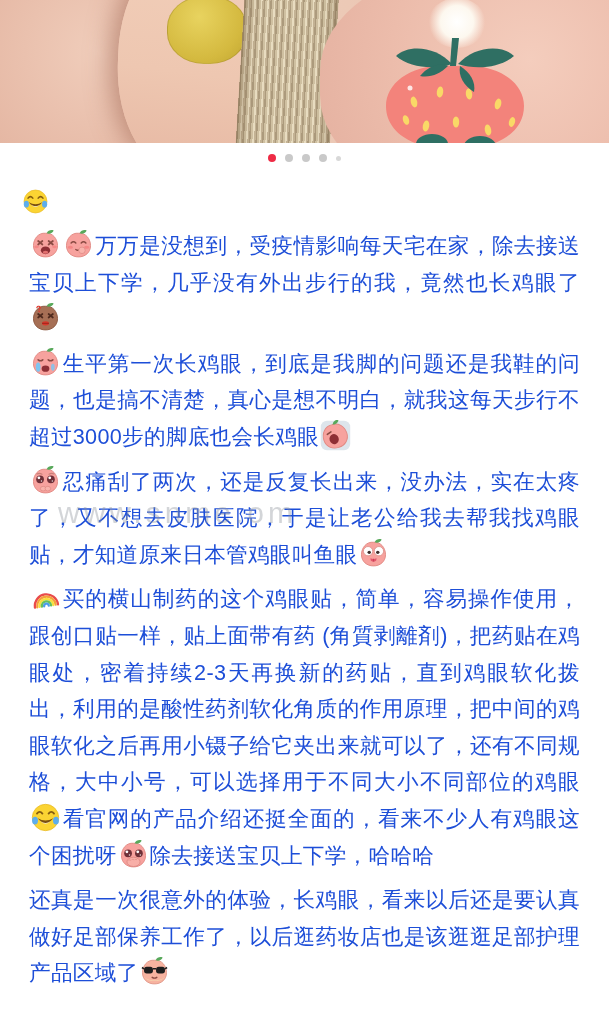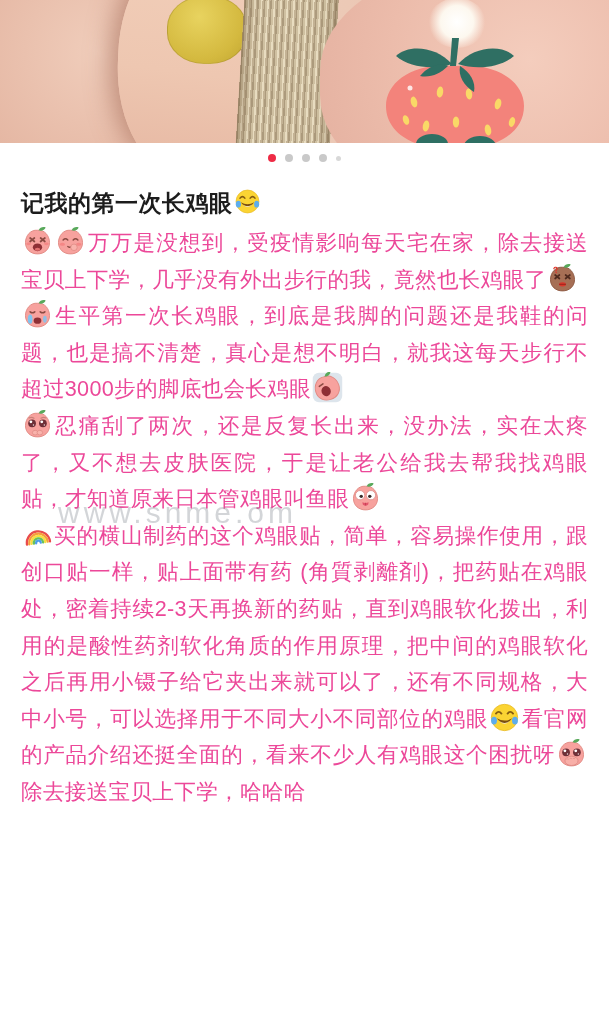--- a/index.html
+++ b/index.html
@@ -29,21 +29,21 @@
 
   
   .dots{display:flex;justify-content:center;align-items:center;gap:9px;padding:7px 0 6px 0;height:16px;}
   .dot{width:8px;height:8px;border-radius:50%;background:#c9c9c9;display:inline-block;}
   .dot.active{background:#ee2b45;}
   .dot:last-child{width:5px;height:5px;background:#d8d8d8;}
 
   
   .content{position:relative;padding:0 21px;}
   .title{margin:14px 0 5px 0;font-size:23px;line-height:34px;font-weight:700;color:#1c1c1c;letter-spacing:.5px;}
-  .para{margin:0;font-size:21.6px;line-height:36.6px;font-weight:500;color:#ec4899;
+  .para{margin:8px;font-size:21.6px;line-height:36.6px;font-weight:500;color:#1d4ed8;
     letter-spacing:.3px;text-align:justify;word-break:break-all;}
   .emoji{display:inline-block;width:31px;height:31px;vertical-align:-7px;margin:0 1px;line-height:0;}
   .emoji svg{width:100%;height:100%;}
   .emoji-t{width:27px;height:27px;vertical-align:-4px;}
   .watermark{position:absolute;left:58px;top:496px;z-index:3;pointer-events:none;
     font-size:30px;letter-spacing:4px;color:#8d939b;opacity:.38;font-weight:400;}
 </style>
 </head>
 <body>
 
@@ -86,21 +86,21 @@
       <span class="dot active" style="background: rgb(238, 43, 69);"></span>
       <span class="dot"></span>
       <span class="dot"></span>
       <span class="dot"></span>
       <span class="dot"></span>
     </div>
 
   <div class="watermark">www.snme.om</div>
 
   <div class="content">
-    <h1 class="title"><span>记我的第一次长鸡眼</span><span class="emoji emoji-t"><svg viewBox="0 0 40 40">
+    <h1 class="title"><span class="emoji emoji-t"><svg viewBox="0 0 40 40">
             <circle cx="20" cy="20" r="17" fill="#FBD433" stroke="#E8B923" stroke-width="1"></circle>
             <path d="M9 15 Q12.5 10.5 16 15 M24 15 Q27.5 10.5 31 15" fill="none" stroke="#845C12" stroke-width="2.4" stroke-linecap="round"></path>
             <path d="M10 21 Q20 34 30 21 Q20 27 10 21 Z" fill="#7A4F10"></path>
             <path d="M13 24.5 Q20 29.5 27 24.5 Q20 31.5 13 24.5 Z" fill="#fff" opacity=".9"></path>
             <ellipse cx="6.5" cy="24" rx="3.8" ry="5" fill="#5DADEC"></ellipse>
             <ellipse cx="33.5" cy="24" rx="3.8" ry="5" fill="#5DADEC"></ellipse>
           </svg></span></h1>
     <div>
         <p class="para"><span class="emoji"><svg viewBox="0 0 40 40">
               <path d="M20 5.5 C29 4.5 35.5 12.5 35.5 21.5 C35.5 30.5 28.5 36 20 36 C11.5 36 4.5 30.5 4.5 21.5 C4.5 12.5 11 4.5 20 5.5 Z" fill="#F7A29E" stroke="#E18982" stroke-width="1.2"></path>
@@ -184,16 +184,25 @@
               <path d="M21.5 5.5 C23 1.5 27.5 0.5 30.5 1.8 C29.5 5 25.5 7 21.5 5.5 Z" fill="#58A95B"></path>
               <circle cx="13" cy="18.5" r="5" fill="#6E3038"></circle>
               <circle cx="27" cy="18.5" r="5" fill="#6E3038"></circle>
               <circle cx="11.5" cy="16.5" r="1.8" fill="#fff"></circle>
               <circle cx="25.5" cy="16.5" r="1.8" fill="#fff"></circle>
               <circle cx="14.8" cy="20.6" r=".9" fill="#fff" opacity=".85"></circle>
               <circle cx="28.8" cy="20.6" r=".9" fill="#fff" opacity=".85"></circle>
               <ellipse cx="20" cy="29.5" rx="8.5" ry="6" fill="#F8AFA8" stroke="#DE8B84" stroke-width="1.2"></ellipse>
               <path d="M13.5 27.5 Q15 26.5 16.5 27.5 M17.5 26.8 Q19 25.8 20.5 26.8 M21.5 26.8 Q23 25.8 24.5 26.8" stroke="#DE8B84" fill="none" stroke-width="1"></path>
             </svg></span><span>除去接送宝贝上下学，哈哈哈</span></p>
+        <p class="para"><span>还真是一次很意外的体验，长鸡眼，看来以后还是要认真做好足部保养工作了，以后逛药妆店也是该逛逛足部护理产品区域了</span><span class="emoji"><svg viewBox="0 0 40 40">
+              <path d="M20 5.5 C29 4.5 35.5 12.5 35.5 21.5 C35.5 30.5 28.5 36 20 36 C11.5 36 4.5 30.5 4.5 21.5 C4.5 12.5 11 4.5 20 5.5 Z" fill="#F7B3A0" stroke="#E1988A" stroke-width="1.2"></path>
+              <path d="M21.5 5.5 C23 1.5 27.5 0.5 30.5 1.8 C29.5 5 25.5 7 21.5 5.5 Z" fill="#58A95B"></path>
+              <path d="M6 26 C10 33 30 33 34 26 C30 34.5 10 34.5 6 26 Z" fill="#F6D3AE" opacity=".85"></path>
+              <rect x="6.5" y="14" width="11.5" height="8.5" rx="3.5" fill="#1E1E1E"></rect>
+              <rect x="22" y="14" width="11.5" height="8.5" rx="3.5" fill="#1E1E1E"></rect>
+              <path d="M18 16.5 H22 M6.5 16.5 L3.8 14.8 M33.5 16.5 L36.2 14.8" stroke="#1E1E1E" stroke-width="2" fill="none"></path>
+              <path d="M17 27.5 Q20 29.5 23 27.5" stroke="#8A4A42" stroke-width="1.8" fill="none" stroke-linecap="round"></path>
+            </svg></span></p>
       </div>
   </div>
 
 </div>
 
 </body></html>

